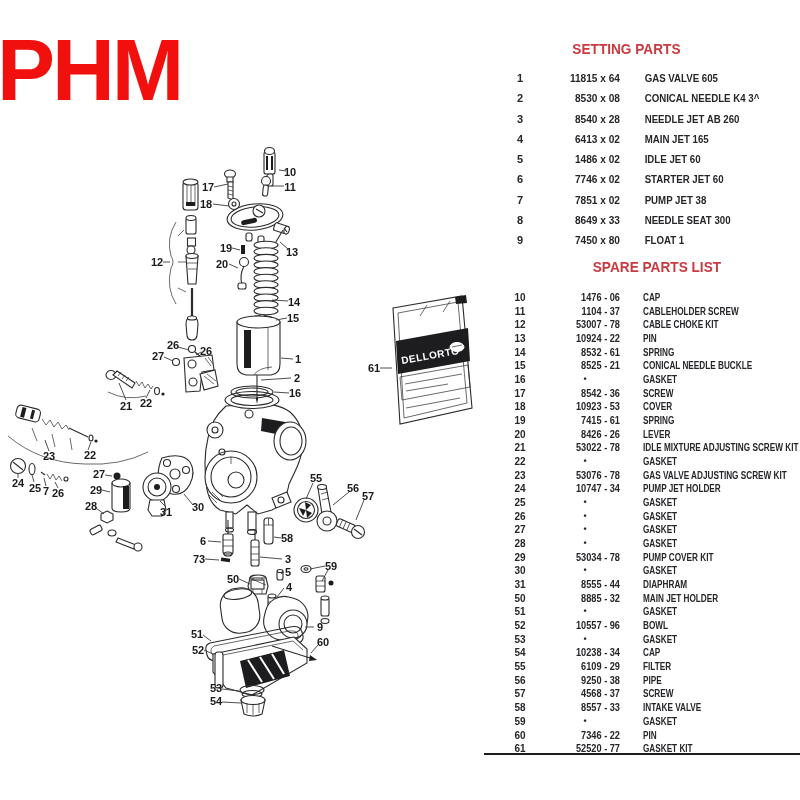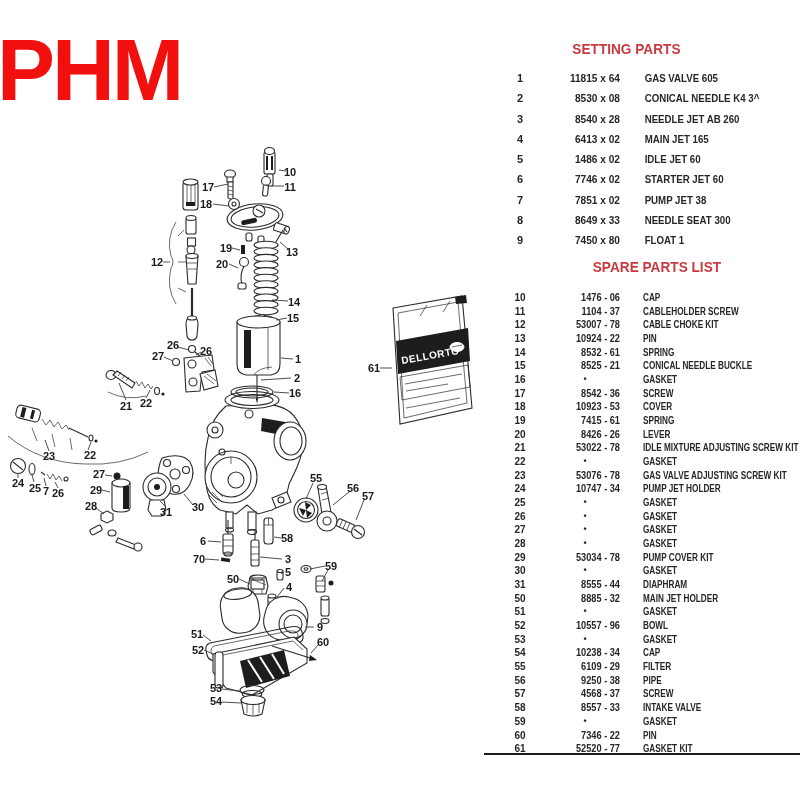--- a/index.html
+++ b/index.html
@@ -487,21 +487,21 @@
     <span class="dlabel" style="left: 58px; top: 493px;">26</span>
     <span class="dlabel" style="left: 99px; top: 474px;">27</span>
     <span class="dlabel" style="left: 96px; top: 490px;">29</span>
     <span class="dlabel" style="left: 91px; top: 506px;">28</span>
     <span class="dlabel" style="left: 166px; top: 512px;">31</span>
     <span class="dlabel" style="left: 198px; top: 507px;">30</span>
     <span class="dlabel" style="left: 316px; top: 478px;">55</span>
     <span class="dlabel" style="left: 353px; top: 488px;">56</span>
     <span class="dlabel" style="left: 368px; top: 496px;">57</span>
     <span class="dlabel" style="left: 203px; top: 541px;">6</span>
-    <span class="dlabel" style="left: 199px; top: 559px;">70</span>
+    <span class="dlabel" style="left: 199px; top: 559px;">73</span>
     <span class="dlabel" style="left: 287px; top: 538px;">58</span>
     <span class="dlabel" style="left: 288px; top: 559px;">3</span>
     <span class="dlabel" style="left: 288px; top: 572px;">5</span>
     <span class="dlabel" style="left: 233px; top: 579px;">50</span>
     <span class="dlabel" style="left: 289px; top: 587px;">4</span>
     <span class="dlabel" style="left: 331px; top: 566px;">59</span>
     <span class="dlabel" style="left: 320px; top: 627px;">9</span>
     <span class="dlabel" style="left: 197px; top: 634px;">51</span>
     <span class="dlabel" style="left: 198px; top: 650px;">52</span>
     <span class="dlabel" style="left: 323px; top: 642px;">60</span>

